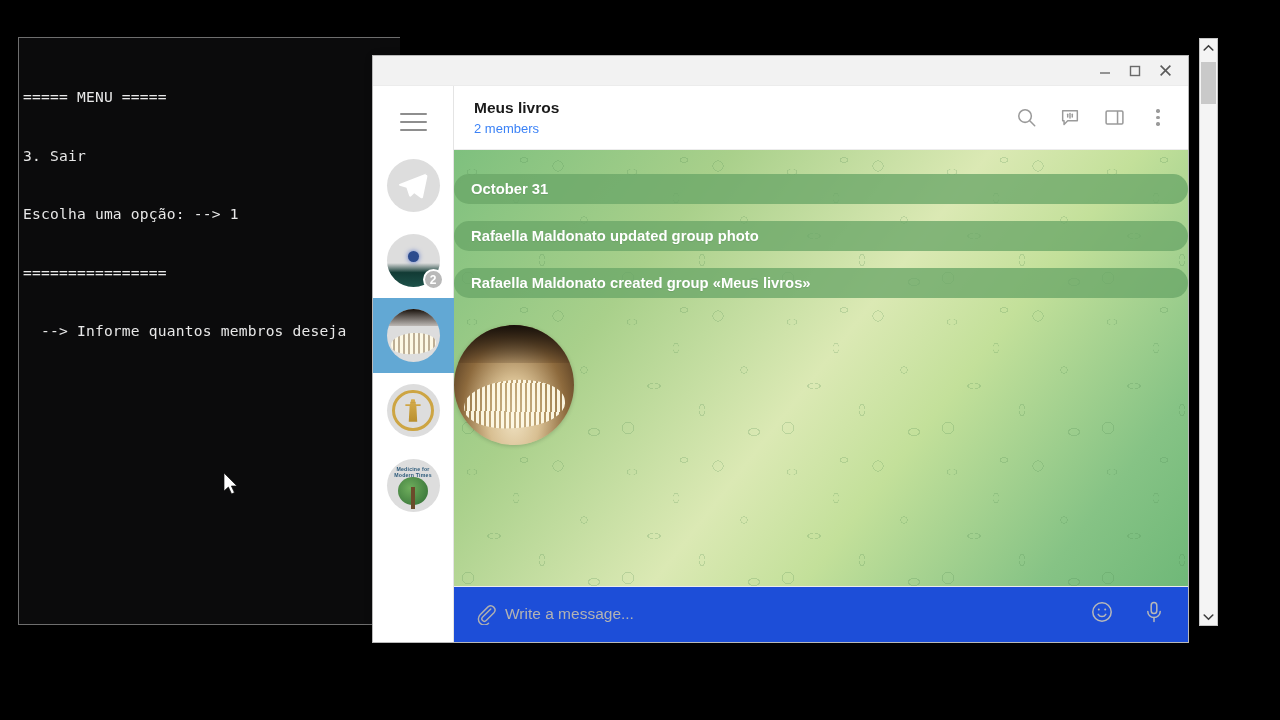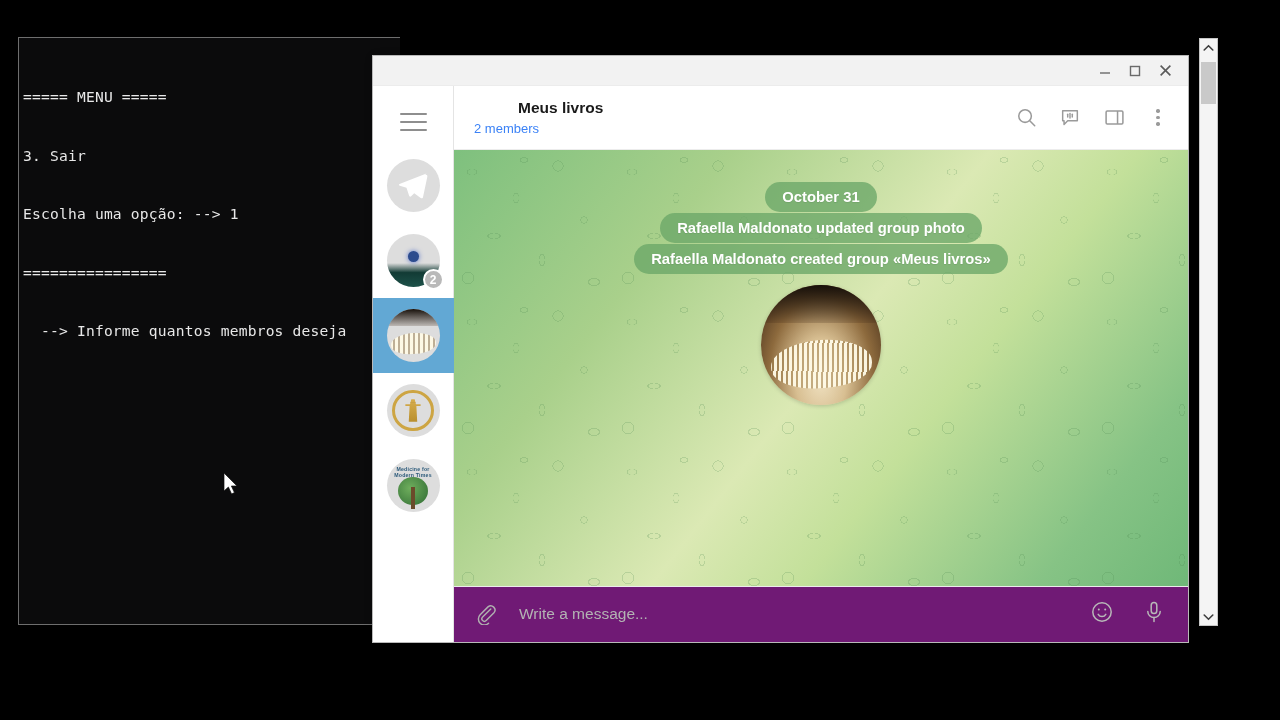--- a/index.html
+++ b/index.html
@@ -158,21 +158,21 @@
   
   .tg-chat { flex: 1; min-width: 0; display: flex; flex-direction: column; }
   .chat-header {
     height: 64px; flex: none;
     background: #fff;
     display: flex; align-items: center;
     padding: 0 18px 0 20px;
     border-bottom: 1px solid #ececec;
   }
   .chat-title-wrap { flex: 1; min-width: 0; }
-  .chat-title { font-size: 15.5px; color: #1a1a1a; font-weight: bold; line-height: 20px; margin-left: 44px; }
+  .chat-title { font-size: 15.5px; color: #1a1a1a; font-weight: bold; line-height: 20px; }
   .chat-sub { font-size: 13px; color: #3b82f6; line-height: 18px; margin-top: 2px; }
   .hdr-icons { display: flex; align-items: center; gap: 20px; color: #9a9a9a; }
   .hdr-icons .ic { width: 24px; height: 24px; display:flex; align-items:center; justify-content:center; }
   .hdr-icons svg { display:block; }
   .kebab { display:flex; flex-direction:column; gap:3px; align-items:center; width:24px; }
   .kebab i { width:3.4px; height:3.4px; border-radius:50%; background:#9a9a9a; display:block; }
 
   
   .chat-area {
     flex: 1; position: relative; min-height: 0; overflow: hidden;
@@ -189,48 +189,48 @@
       radial-gradient(ellipse 13px 6px at 40px 86px, transparent 42%, #4f8a52 43%, #4f8a52 52%, transparent 53%),
       radial-gradient(circle 6px at 130px 70px, transparent 48%, #4f8a52 49%, #4f8a52 62%, transparent 63%),
       radial-gradient(ellipse 6px 12px at 88px 110px, transparent 42%, #4f8a52 43%, #4f8a52 52%, transparent 53%),
       radial-gradient(circle 10px at 14px 128px, transparent 52%, #4f8a52 53%, #4f8a52 61%, transparent 62%),
       radial-gradient(ellipse 12px 8px at 140px 132px, transparent 40%, #4f8a52 41%, #4f8a52 50%, transparent 51%),
       radial-gradient(ellipse 8px 5px at 70px 10px, transparent 40%, #4f8a52 41%, #4f8a52 54%, transparent 55%);
     background-size: 160px 150px;
   }
   .msgs {
     position: absolute; inset: 0;
-    display: flex; flex-direction: column; align-items: center;
+    display: flex; flex-direction: column; 
     justify-content: flex-start;
-    padding-top: 32px;
-    gap: 1px;
+    padding-top: 24px;
+    gap: 17px;
   }
   .pill {
     background: rgba(106,166,104,.78);
     color: #fff;
     font-size: 14.8px; font-weight: bold;
     padding: 7px 17px;
     border-radius: 15px;
     white-space: nowrap;
     text-shadow: 0 1px 1px rgba(0,0,0,.08);
   }
   .photo-msg {
     margin-top: 10px;
     width: 120px; height: 120px; border-radius: 50%;
     overflow: hidden; position: relative;
     box-shadow: 0 1px 4px rgba(0,0,0,.18);
   }
 
   
   .composer {
     height: 56px; flex: none;
-    background: #701a75;
+    background: #1d4ed8;
     display: flex; align-items: center;
     padding: 0 22px 2px 20px;
-    gap: 16px;
+    gap: 2px;
     border-top: 1px solid #ececec;
   }
   .composer .clip { color: #b0b0b0; display:flex; }
   .composer .field {
     flex: 1; font-size: 15.5px; color: #b3b3b3;
     padding-left: 6px;
   }
   .composer .right { display:flex; align-items:center; gap: 28px; color:#b8b8b8; }
 
   

